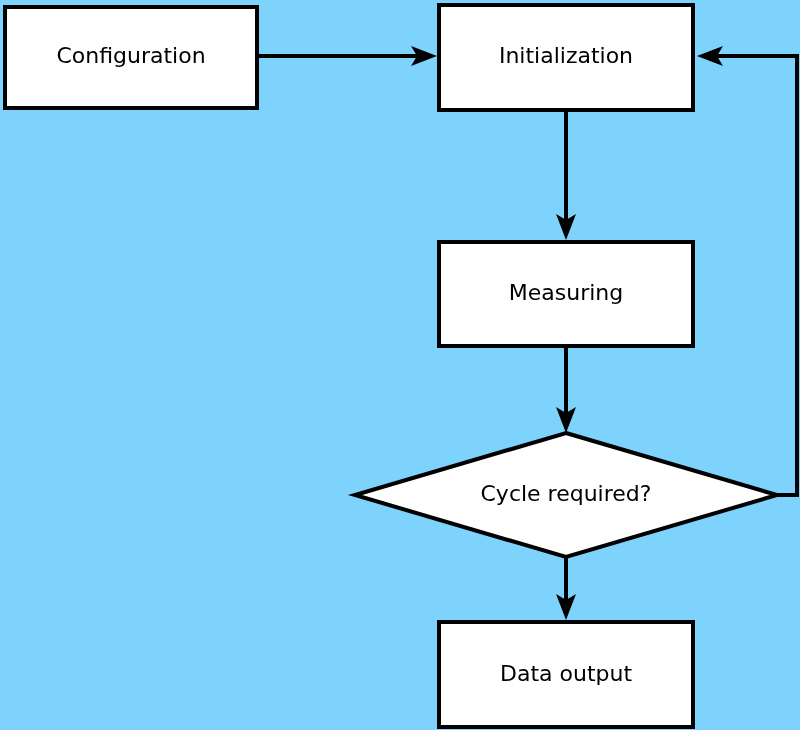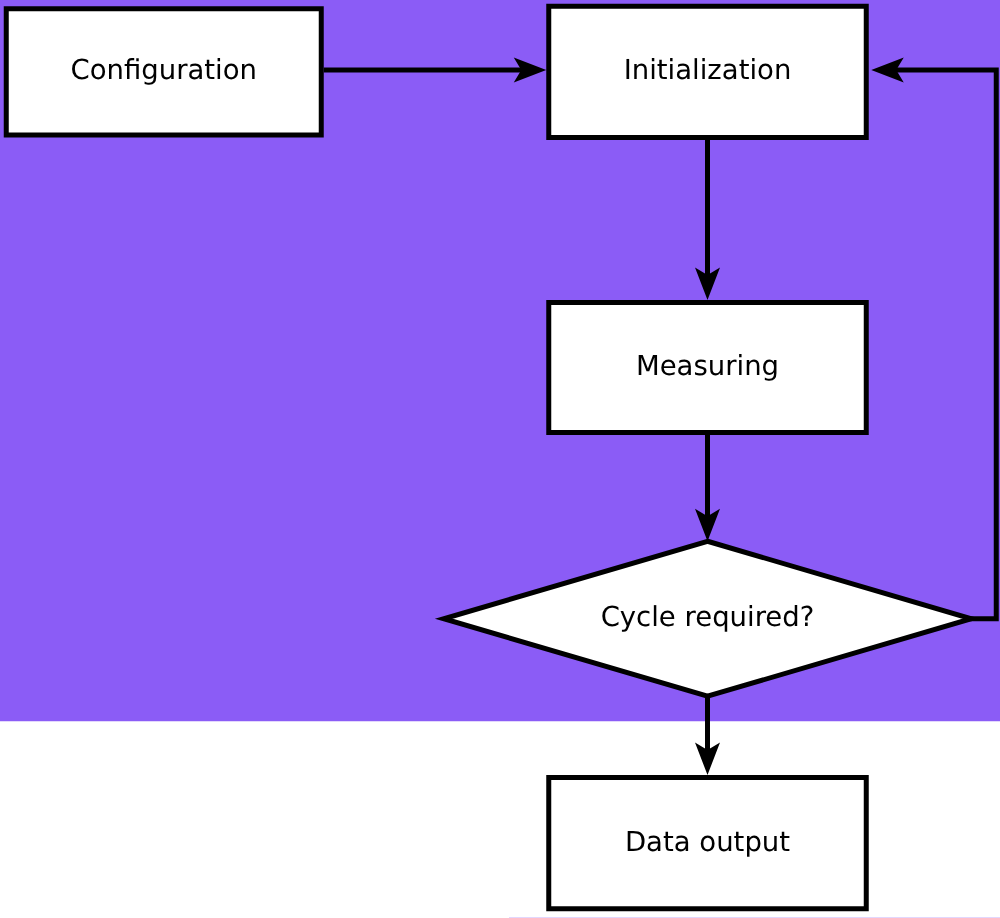--- a/index.html
+++ b/index.html
@@ -9,22 +9,22 @@
   }
   body {
     width: 800px;
     height: 734px;
     overflow: hidden;
     font-family: "DejaVu Sans", sans-serif;
   }
   #flowchart-canvas {
     position: relative;
     width: 800px;
-    height: 577px;
-    background: #8b5cf6;
+    height: 730px;
+    background: #7dd3fc;
   }
   #flowchart-svg {
     position: absolute;
     top: 0;
     left: 0;
     width: 800px;
     height: 734px;
   }
   .node-label {
     font-family: "DejaVu Sans", sans-serif;

